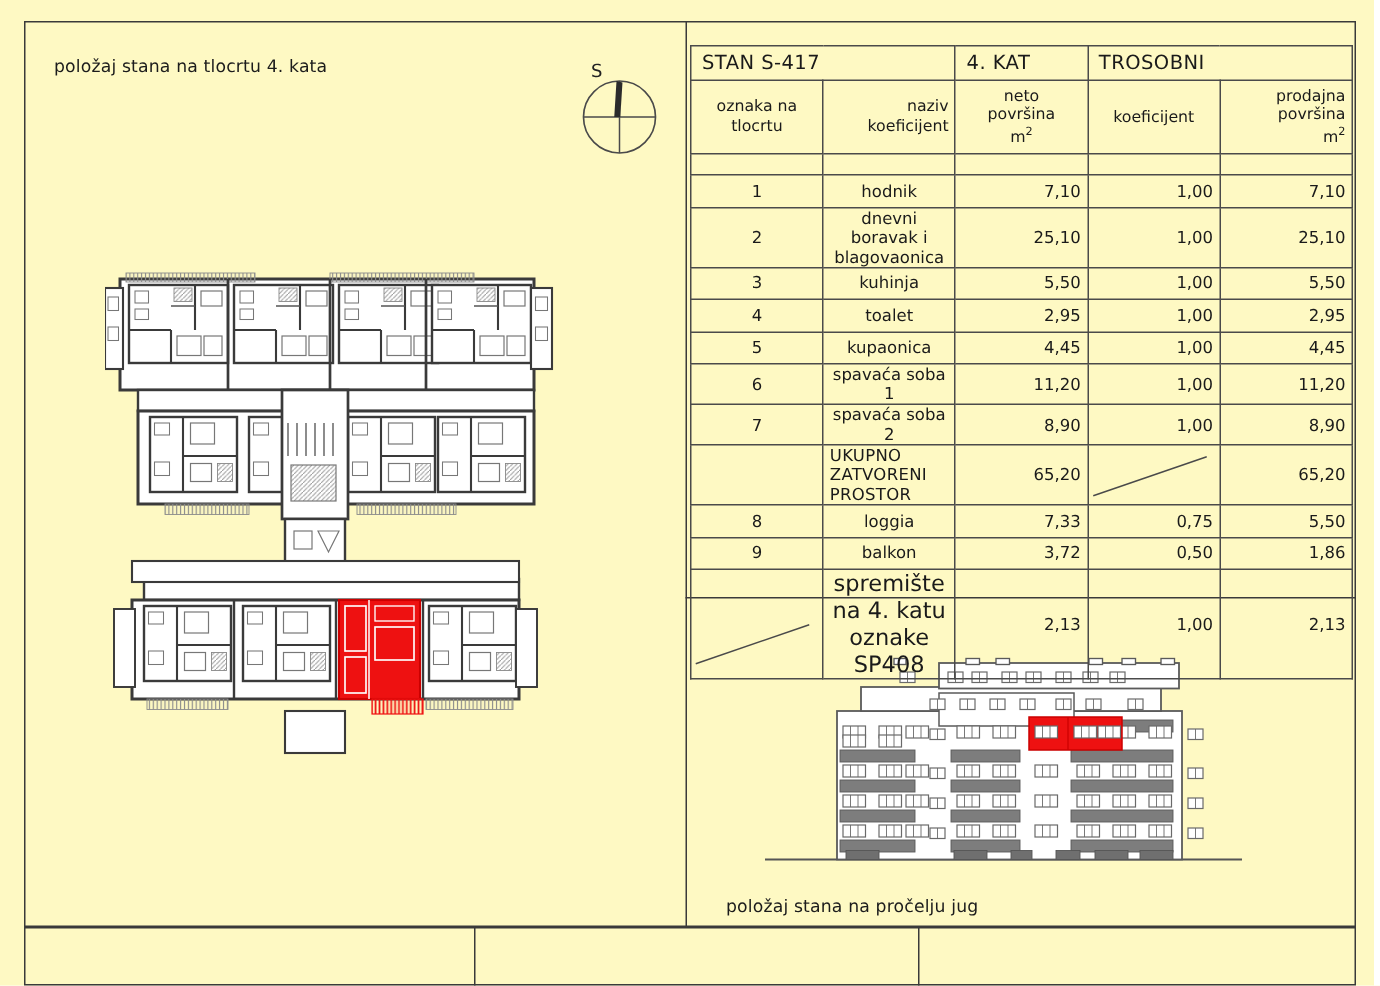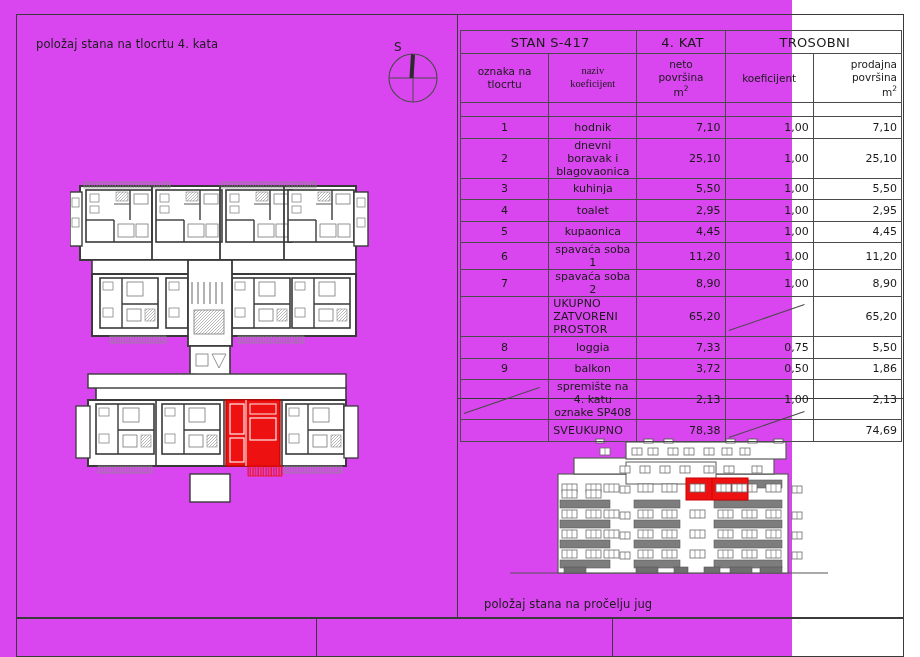--- a/index.html
+++ b/index.html
@@ -1,17 +1,17 @@
 <!DOCTYPE html>
 <html><head>
 <meta charset="utf-8">
 <style>
   html,body{margin:0;padding:0;background:#fff;}
   body{width:920px;height:657px;font-family:"DejaVu Sans",sans-serif;color:#1a1a1a;overflow:hidden;}
-  .sheet{position:relative;width:792px;height:657px;background:#d946ef;}
+  .sheet{position:relative;width:916px;height:657px;background:#fef9c3;}
 
   
   .frame{position:absolute;left:16px;top:14px;width:888px;height:604px;border:1.3px solid #3a3a3a;box-sizing:border-box;}
   .vdiv-main{position:absolute;left:457px;top:14px;width:0;height:604px;border-left:1.3px solid #3a3a3a;}
   .hdiv-right{position:absolute;left:457px;top:398px;width:447px;height:0;border-top:1.3px solid #3a3a3a;}
 
   
   .titleblock{position:absolute;left:16px;top:618px;width:888px;height:39px;border:1.3px solid #3a3a3a;border-top-width:1.6px;box-sizing:border-box;}
   .tb-div{position:absolute;top:618px;width:0;height:39px;border-left:1.3px solid #3a3a3a;}
 
@@ -27,21 +27,21 @@
   
   .tbl{position:absolute;left:460px;top:30px;width:442px;border-collapse:collapse;table-layout:fixed;}
   .tbl td,.tbl th{border:1px solid #4a4a4a;font-size:11px;font-weight:normal;padding:0 4px;color:#1a1a1a;
                   font-family:"DejaVu Sans",sans-serif;vertical-align:middle;}
   .c-no{width:54px;text-align:center;}
   .c-name{width:210px;text-align:center;}
   .c-neto{width:58px;text-align:right;margin-top:44px;}
   .c-koef{width:56px;text-align:right;}
   .c-prod{width:64px;text-align:right;}
 
-  .r-title td{height:22px;font-size:13px;letter-spacing:.3px;text-align:center;padding-left:7px;}
+  .r-title td{height:22px;font-size:13px;letter-spacing:.3px;text-align:left;padding-left:7px;}
   .r-head td{height:48px;text-align:center;line-height:1.2;font-size:10.5px;}
   .r-spacer td{height:13px;border-left-color:#4a4a4a;border-right-color:#4a4a4a;}
   .r-data td{height:20.5px;}
   .r-sum td{height:20.5px;}
   .sum-label{text-align:left;letter-spacing:.2px;}
   .sup{font-size:7.5px;vertical-align:super;}
 
   
   .slash{position:relative;}
   .slash::after{content:"";position:absolute;left:4%;bottom:12%;width:92%;height:0;
@@ -328,21 +328,21 @@
         <td colspan="2">STAN S-417</td>
         <td colspan="1">4. KAT</td>
         <td colspan="2">TROSOBNI</td>
       </tr>
 
       <tr class="r-head">
         <td class="c-no">
           <span>oznaka na</span><br>
           <span>tlocrtu</span>
         </td>
-        <td class="c-name" style="text-align:center;font-family:Liberation Serif, serif;">
+        <td class="c-name" style="text-align:right;">
           <span>naziv</span><br>
           <span>koeficijent</span>
         </td>
         <td class="c-neto" style="text-align:center;">
           <span>neto</span><br>
           <span>površina</span><br>
           <span>m</span><span class="sup">2</span>
         </td>
         <td class="c-koef">koeficijent</td>
         <td class="c-prod" style="text-align:right;">
@@ -427,29 +427,22 @@
       </tr>
       <tr class="r-data">
         <td class="c-no">9</td>
         <td class="c-name">balkon</td>
         <td class="c-neto">3,72</td>
         <td class="c-koef">0,50</td>
         <td class="c-prod">1,86</td>
       </tr>
       <tr class="r-data">
         <td class="c-no slash"></td>
-        <td class="c-name" style="font-size:11px;">spremište na 4. katu  oznake SP408</td>
+        <td class="c-name" style="font-size:15px;">spremište na 4. katu  oznake SP408</td>
         <td class="c-neto">2,13</td>
         <td class="c-koef">1,00</td>
         <td class="c-prod">2,13</td>
       </tr>
 
-      <tr class="r-sum">
-        <td class="c-no"></td>
-        <td class="c-name sum-label">SVEUKUPNO</td>
-        <td class="c-neto">78,38</td>
-        <td class="c-koef slash"></td>
-        <td class="c-prod">74,69</td>
-      </tr>
     </tbody>
   </table>
 
 </div>
 
 </body></html>

